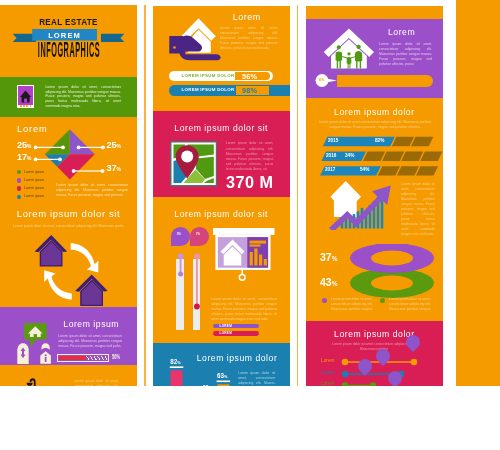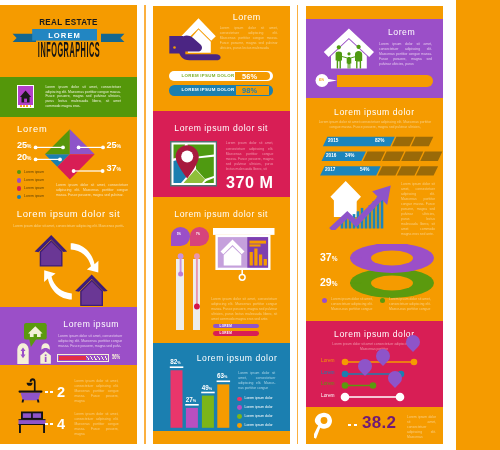--- a/index.html
+++ b/index.html
@@ -1,17 +1,17 @@
 <!DOCTYPE html>
 <html><head>
 <meta charset="utf-8">
 <style>
 html,body{margin:0;padding:0;background:#ffffff;}
 body{width:500px;height:450px;font-family:"Liberation Sans",sans-serif;overflow:hidden;}
-#page{position:relative;width:500px;height:450px;background:#ffffff;overflow:hidden;}
+#page{position:relative;width:500px;height:386px;background:#ffffff;overflow:hidden;}
 .abs{position:absolute;}
 .nw{white-space:nowrap;}
 </style>
 </head>
 <body>
 
 <div id="page">
 
   <div class="abs col1" style="left:0;top:5px;width:137px;height:439px;background:#F59B00;overflow:hidden;">
 
@@ -63,21 +63,21 @@
         <circle cx="103" cy="142.4" r="1.9" fill="#ffffff"></circle>
         <line x1="35.6" y1="154.4" x2="60" y2="154.4" stroke="#ffffff" stroke-width="1.2"></line>
         <circle cx="60" cy="154.4" r="1.9" fill="#ffffff"></circle>
         <circle cx="35.6" cy="154.4" r="1.9" fill="#ffffff"></circle>
         <line x1="73.6" y1="166" x2="102.6" y2="166" stroke="#ffffff" stroke-width="1.2"></line>
         <circle cx="73.6" cy="166" r="1.9" fill="#ffffff"></circle>
         <circle cx="102.6" cy="166" r="1.9" fill="#ffffff"></circle>
       </svg>
       <div class="abs nw" style="left:17px;top:135.5px;color:#ffffff;line-height:9.2px;font-size:0;"><span style="font-size:9.2px;font-weight:bold;letter-spacing:-.2px;">25</span><span style="font-size:5.2px;font-weight:bold;vertical-align:0px;">%</span></div>
       <div class="abs nw" style="left:106.6px;top:135.5px;color:#ffffff;line-height:9.2px;font-size:0;"><span style="font-size:9.2px;font-weight:bold;letter-spacing:-.2px;">25</span><span style="font-size:5.2px;font-weight:bold;vertical-align:0px;">%</span></div>
-      <div class="abs nw" style="left:17px;top:147.5px;color:#ffffff;line-height:9.2px;font-size:0;"><span style="font-size:9.2px;font-weight:bold;letter-spacing:-.2px;">20</span><span style="font-size:5.2px;font-weight:bold;vertical-align:0px;">%</span></div>
+      <div class="abs nw" style="left:17px;top:147.5px;color:#ffffff;line-height:9.2px;font-size:0;"><span style="font-size:9.2px;font-weight:bold;letter-spacing:-.2px;">17</span><span style="font-size:5.2px;font-weight:bold;vertical-align:0px;">%</span></div>
       <div class="abs nw" style="left:106.6px;top:159.1px;color:#ffffff;line-height:9.2px;font-size:0;"><span style="font-size:9.2px;font-weight:bold;letter-spacing:-.2px;">37</span><span style="font-size:5.2px;font-weight:bold;vertical-align:0px;">%</span></div>
 
       <div class="abs" style="left:17px;top:163px;width:52px;">
         <div style="height:8.2px;position:relative;">
             <span class="abs" style="left:0;top:2px;width:4.4px;height:4.4px;border-radius:50%;background:#57960B;"></span>
             <span class="abs nw" style="left:7px;top:1.6px;color:#5E4206;font-size:3.5px;">Lorem  ipsum</span>
           </div>
         <div style="height:8.2px;position:relative;">
             <span class="abs" style="left:0;top:2px;width:4.4px;height:4.4px;border-radius:50%;background:#9B4FC8;"></span>
             <span class="abs nw" style="left:7px;top:1.6px;color:#5E4206;font-size:3.5px;">Lorem  ipsum</span>
@@ -171,21 +171,21 @@
         <path d="M16.5,29 C19.5,26 25,25.5 28.8,28.8 L36.5,35.5 C39,37.8 38.4,41.8 34.8,42.6 L21.3,42.6 L21.3,45.3 L52,45.3 C55,45.3 56.6,46.8 56.6,48.4 C56.6,50 55,51.3 52,51.3 L25.5,51.3 C18.5,51.3 15,46.5 15,41.5 L15,31 Z" fill="#4B2583"></path>
         <circle cx="10.5" cy="38.5" r="1.3" fill="#F59B00"></circle>
       </svg>
       <div class="abs nw" style="left:80px;top:8px;color:#ffffff;font-size:9px;letter-spacing:.5px;line-height:6.5px;">Lorem</div>
       <div class="abs" style="left:67px;top:20px;width:58px;color:#F8CE80;font-size:3.4px;line-height:5.1px;text-align:justify;">Lorem ipsum dolor sit amet, consectetuer adipiscing elit. Maecenas porttitor congue massa. Fusce posuere, magna sed pulvinar ultricies, purus lectus malesuada</div>
       <div class="abs" style="left:15.9px;top:65.2px;width:104.4px;height:10.4px;border-radius:5.2px;background:#ffffff;">
         <div class="abs" style="left:66.4px;top:1.3px;width:35.5px;height:7.8px;border-radius:0 3.9px 3.9px 0;background:#F59B00;"></div>
         <div class="abs nw" style="left:13px;top:2.9px;color:#7DB029;font-size:4.4px;font-weight:bold;letter-spacing:.28px;line-height:4.4px;">LOREM IPSUM DOLOR</div>
         <div class="abs nw" style="left:73.4px;top:1.9px;color:#ffffff;font-size:7.4px;font-weight:bold;letter-spacing:.2px;line-height:7.4px;">56%</div>
       </div>
-      <div class="abs" style="left:15.9px;top:79.7px;width:104.4px;height:10.7px;border-radius:5.35px;background:#1B7FB0;">
+      <div class="abs" style="left:15.9px;top:79.7px;width:104.4px;height:10.7px;border-radius:5.35px;background:#1B7FB0;padding-left:34px;">
         <div class="abs" style="left:67.7px;top:1.3px;width:33px;height:8.1px;background:#F59B00;"></div>
         <div class="abs nw" style="left:13px;top:3.1px;color:#ffffff;font-size:4.4px;font-weight:bold;letter-spacing:.28px;line-height:4.4px;">LOREM IPSUM DOLOR</div>
         <div class="abs nw" style="left:73.4px;top:2.1px;color:#1B7FB0;font-size:7.4px;font-weight:bold;letter-spacing:.2px;line-height:7.4px;">98%</div>
       </div>
     </div>
 
     <div class="abs" style="left:0;top:105.7px;width:137px;height:85.5px;background:#D81E55;">
       <div class="abs nw" style="left:0;top:13.8px;width:137px;text-align:center;color:#ffffff;font-size:8.6px;letter-spacing:.55px;line-height:6.2px;">Lorem ipsum dolor sit</div>
       <svg class="abs" width="47.3" height="45.5" viewBox="0 0 47.3 45.5" style="left:17.1px;top:29.9px;">
         <rect x="0" y="0" width="47.3" height="45.5" fill="#51706F"></rect>
@@ -363,21 +363,21 @@
     <div class="abs" style="left:0;top:0;width:136.7px;height:310px;">
       <svg class="abs" width="136.7" height="70" viewBox="0 0 136.7 70" style="left:0;top:238px;">
         <ellipse cx="86" cy="39" rx="42" ry="15" fill="#5B9A0E"></ellipse>
         <ellipse cx="86" cy="39" rx="21" ry="7.5" fill="#F59B00"></ellipse>
         <ellipse cx="86" cy="14" rx="42" ry="15" fill="#9B4FC8"></ellipse>
         <ellipse cx="86" cy="14" rx="21" ry="7.5" fill="#F59B00"></ellipse>
         <line x1="44" y1="14" x2="56" y2="14" stroke="#9B4FC8" stroke-width="1.6"></line>
         <line x1="44" y1="39" x2="56" y2="39" stroke="#5B9A0E" stroke-width="1.6"></line>
       </svg>
       <div class="abs nw" style="left:14px;top:246px;color:#ffffff;font-size:0;line-height:10px;"><span style="font-size:10.5px;font-weight:bold;">37</span><span style="font-size:6.5px;font-weight:bold;">%</span></div>
-      <div class="abs nw" style="left:14px;top:271px;color:#ffffff;font-size:0;line-height:10px;"><span style="font-size:10.5px;font-weight:bold;">29</span><span style="font-size:6.5px;font-weight:bold;">%</span></div>
+      <div class="abs nw" style="left:14px;top:271px;color:#ffffff;font-size:0;line-height:10px;"><span style="font-size:10.5px;font-weight:bold;">43</span><span style="font-size:6.5px;font-weight:bold;">%</span></div>
       <div class="abs" style="left:16px;top:291px;width:56px;position:absolute;">
         <span class="abs" style="left:0;top:1.4px;width:5px;height:5px;border-radius:50%;background:#9B4FC8;"></span>
         <span class="abs" style="left:9px;top:0;width:43px;color:#F8CE80;font-size:3.4px;line-height:5.1px;display:block;">Lorem ipsum dolor sit amet, consectetuer adipiscing elit. Maece-nas porttitor congue</span>
       </div>
       <div class="abs" style="left:74px;top:291px;width:56px;position:absolute;">
         <span class="abs" style="left:0;top:1.4px;width:5px;height:5px;border-radius:50%;background:#5B9A0E;"></span>
         <span class="abs" style="left:9px;top:0;width:43px;color:#F8CE80;font-size:3.4px;line-height:5.1px;display:block;">Lorem ipsum dolor sit amet, consectetuer adipiscing elit. Maece-nas porttitor congue</span>
       </div>
     </div>
 

